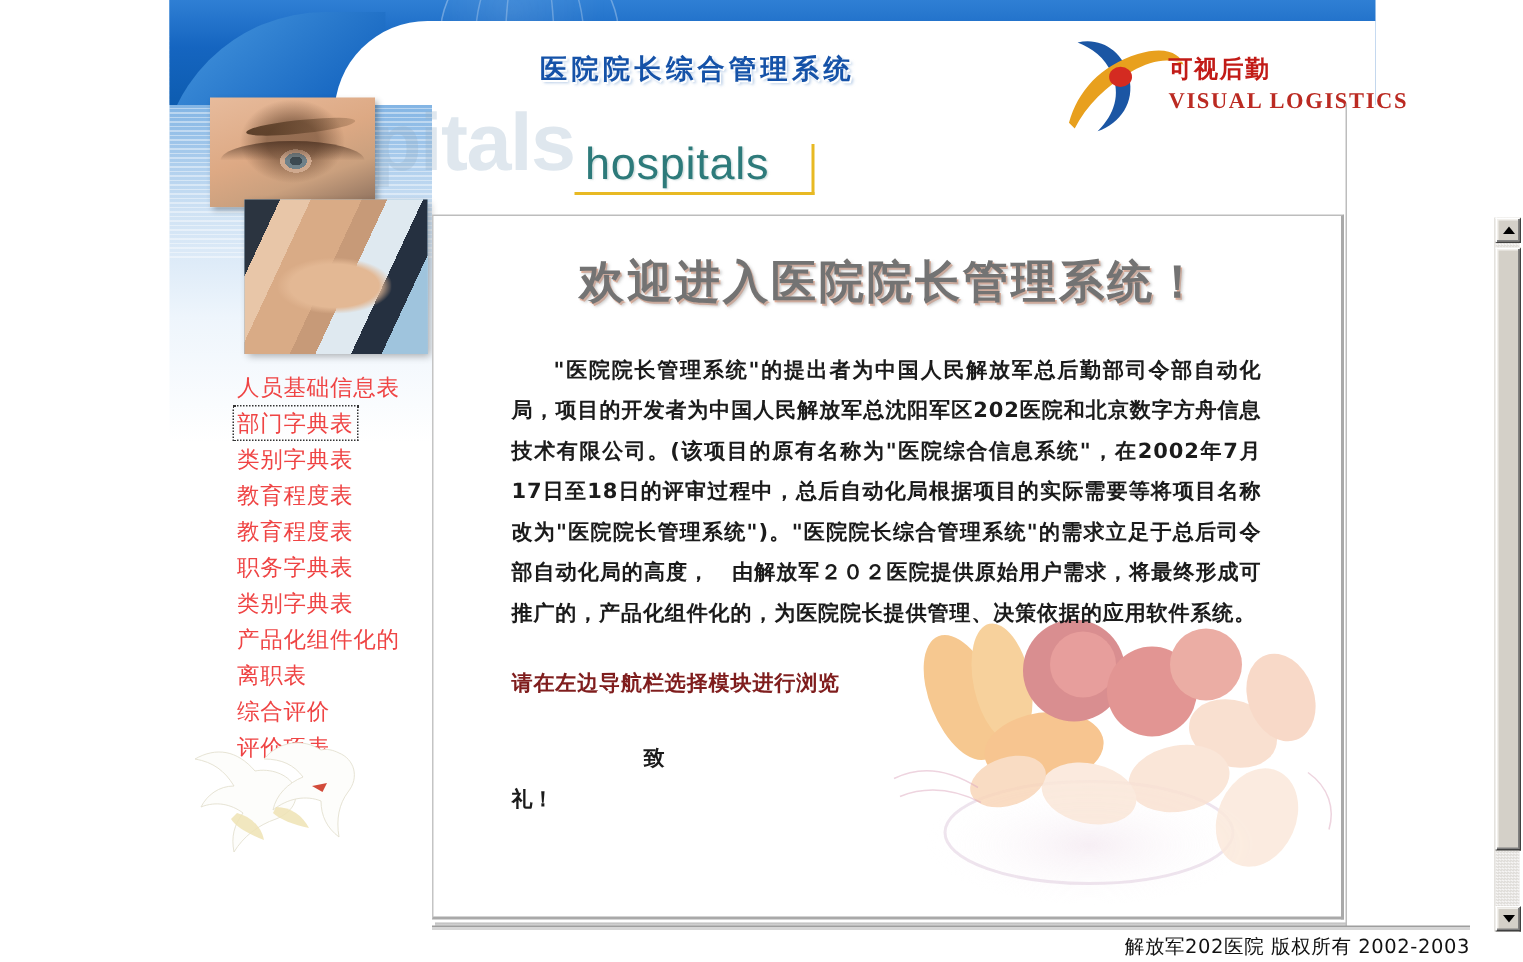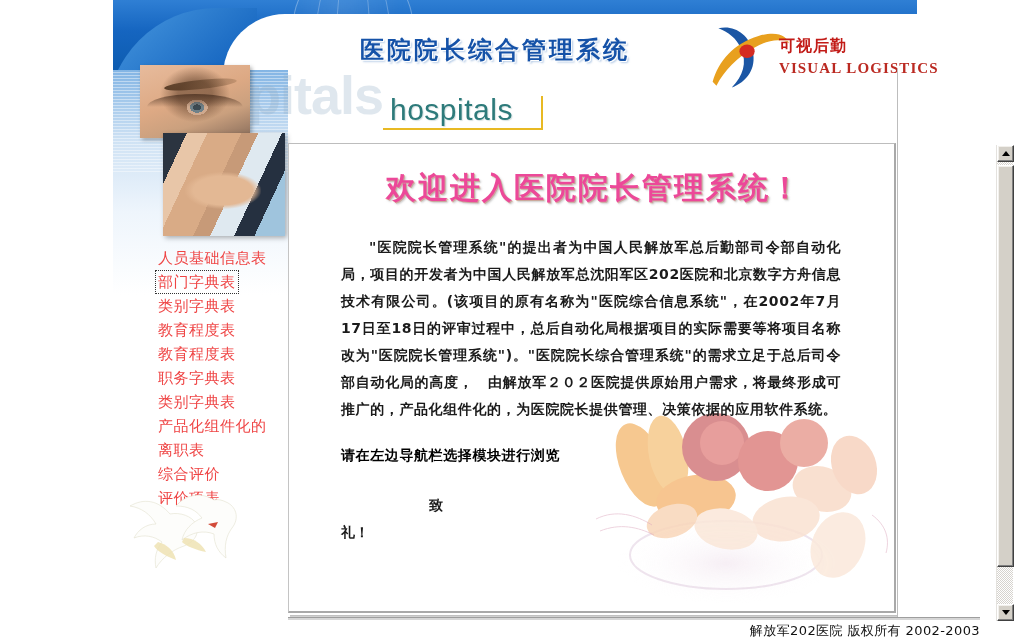--- a/index.html
+++ b/index.html
@@ -38,21 +38,21 @@
   }
   .globe::after{ width:26%; }
   .globe-lat{
     position:absolute; left:0; top:50%; width:100%; height:1px;
     background:rgba(255,255,255,.26);
   }
 
   .sys-title{
     position:absolute; left:360px; top:34px;
     font-family:"DejaVu Sans", sans-serif;
-    font-size:24px; font-weight:bold; letter-spacing:3px;
+    font-size:18px; font-weight:bold; letter-spacing:3px;
     color:#1552a8;
     text-shadow:1px 1px 0 #ffffff, 2px 2px 2px rgba(120,160,210,.55);
     white-space:nowrap;
   }
 
   
   .logo-wrap{ position:absolute; left:705px; top:28px; width:170px; height:62px; }
   .logo-swoosh{ position:absolute; left:0; top:-6px; width:86px; height:70px; }
   .logo-cn{
     position:absolute; left:74px; top:8px;
@@ -172,36 +172,36 @@
   .flowers{
     position:absolute; right:-12px; bottom:-8px; width:330px; height:250px;
     opacity:.72; pointer-events:none;
   }
 
   .welcome{
     position:absolute; left:40px; top:24px; width:530px;
     text-align:center;
     font-family:"DejaVu Sans", sans-serif;
     font-size:30px; font-weight:bold; letter-spacing:2px;
-    color:#ec4899;
+    color:#737373;
     text-shadow:2px 2px 2px rgba(160,160,160,.55), 1px 1px 0 #f0b39a;
     white-space:nowrap;
   }
 
   .body-text{
     position:absolute; left:52px; top:90px; width:500px;
     font-family:"DejaVu Sans", sans-serif;
     font-size:14px; font-weight:bold; color:#1b1b1b;
     line-height:27px; text-align:justify; letter-spacing:.6px;
   }
   .body-text p{ text-indent:2em; }
   .note{
     position:absolute; left:52px; top:303px;
     font-family:"DejaVu Sans", sans-serif;
-    font-size:14px; font-weight:bold; color:#000000; letter-spacing:.6px;
+    font-size:14px; font-weight:bold; color:#7f1d1d; letter-spacing:.6px;
   }
   .salute-1{
     position:absolute; left:140px; top:353px;
     font-family:"DejaVu Sans", sans-serif;
     font-size:14px; font-weight:bold; color:#1b1b1b;
   }
   .salute-2{
     position:absolute; left:52px; top:380px;
     font-family:"DejaVu Sans", sans-serif;
     font-size:14px; font-weight:bold; color:#1b1b1b;

